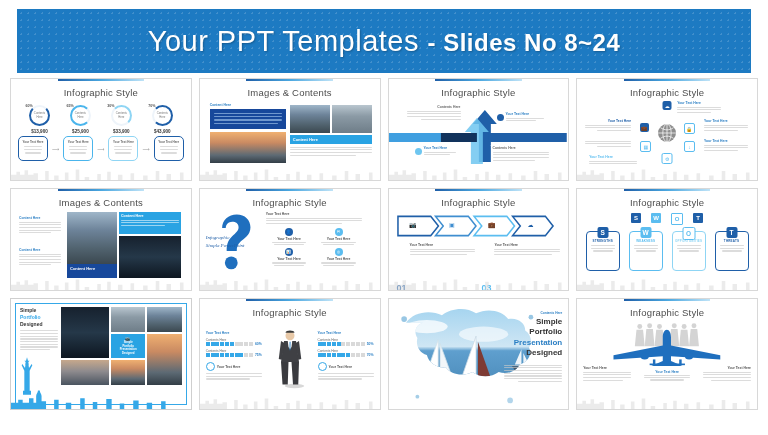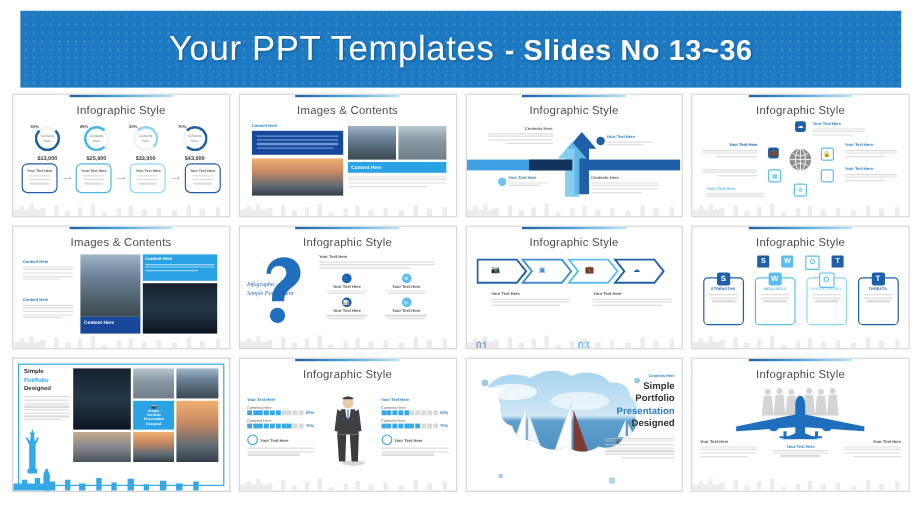--- a/index.html
+++ b/index.html
@@ -113,21 +113,21 @@
   .plane-wrap{position:relative;height:46px;margin-top:2px;}
 </style>
 </head>
 <body>
 
 <div class="page">
 
   <div class="banner">
     <div class="banner-title">
       <span class="big">Your PPT Templates</span>
-      <span class="sub">- Slides No 13~36</span>
+      <span class="sub">- Slides No 8~24</span>
     </div>
   </div>
 
   <div class="grid">
 
     <div class="slide">
       <div class="topbar"></div>
       <div class="s-title">Infographic Style</div>
       <div class="donut-row">
         <div class="donut">

